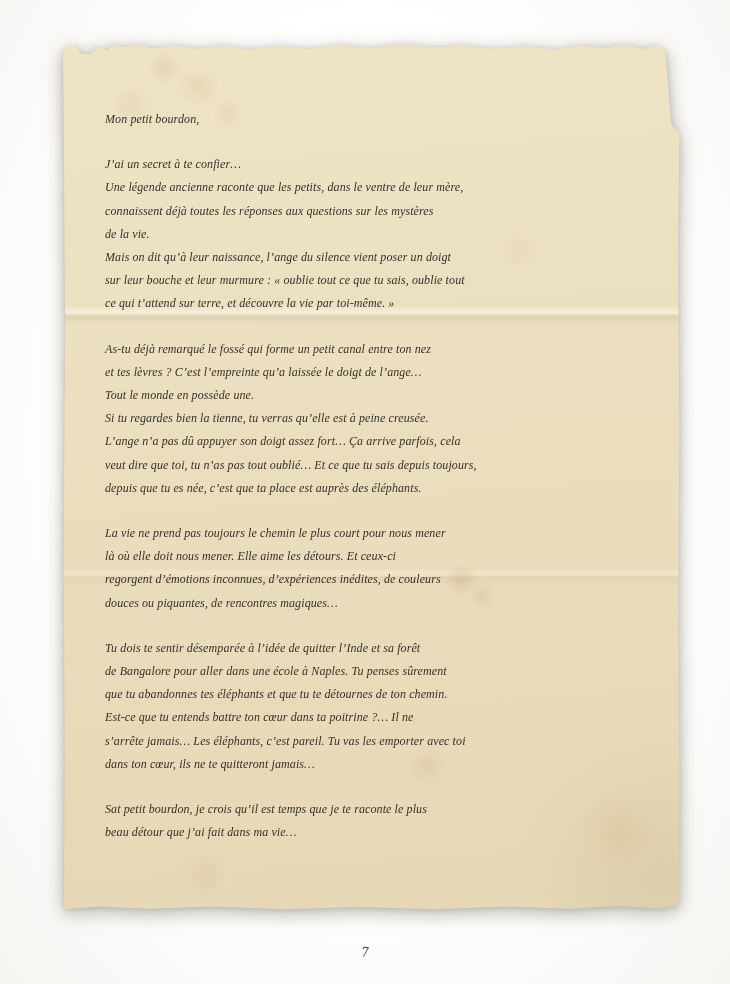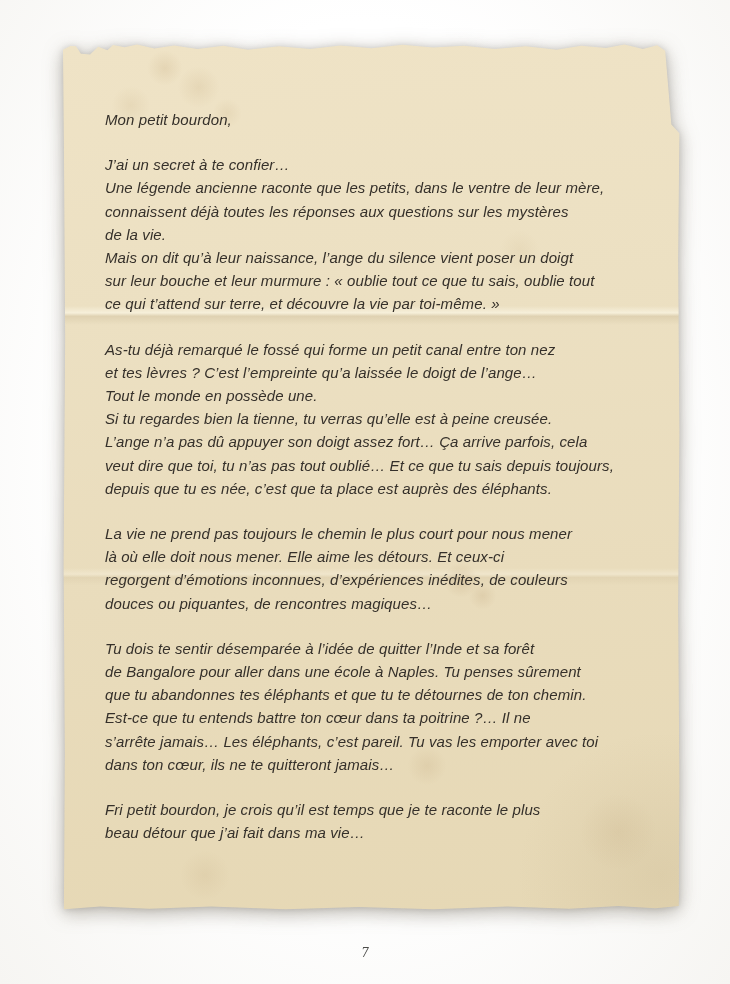--- a/index.html
+++ b/index.html
@@ -63,23 +63,23 @@
       radial-gradient(circle at 64.5% 62%, rgba(150,110,60,0.16) 0%, rgba(150,110,60,0) 2.6%),
       radial-gradient(circle at 68% 63.8%, rgba(150,110,60,0.12) 0%, rgba(150,110,60,0) 2.0%),
       radial-gradient(circle at 59% 83.4%, rgba(150,110,60,0.10) 0%, rgba(150,110,60,0) 2.4%),
       radial-gradient(circle at 23% 96%,   rgba(150,110,60,0.08) 0%, rgba(150,110,60,0) 2.6%),
       radial-gradient(circle at 90% 91%,   rgba(150,110,60,0.08) 0%, rgba(150,110,60,0) 4.0%);
   }
   .letter-text {
     position: absolute;
     left: 42px; top: 66px; right: 24px;
     color: var(--ink, #35302a);
-    font-family: Liberation Sans, sans-serif;
+    font-family: Liberation Serif, serif;
     font-style: italic;
-    font-size: 15px;
+    font-size: 12px;
     line-height: 23.2px;
     letter-spacing: 0.1px;
   }
   .salutation, .para {
     margin: 0 0 22px 0;
     white-space: pre;
   }
   .para:last-child { margin-bottom: 0; }
   .page-number {
     position: absolute;
@@ -117,19 +117,19 @@
         <p class="para">La vie ne prend pas toujours le chemin le plus court pour nous mener
 là où elle doit nous mener. Elle aime les détours. Et ceux-ci
 regorgent d’émotions inconnues, d’expériences inédites, de couleurs
 douces ou piquantes, de rencontres magiques…</p>
         <p class="para">Tu dois te sentir désemparée à l’idée de quitter l’Inde et sa forêt
 de Bangalore pour aller dans une école à Naples. Tu penses sûrement
 que tu abandonnes tes éléphants et que tu te détournes de ton chemin.
 Est-ce que tu entends battre ton cœur dans ta poitrine ?… Il ne
 s’arrête jamais… Les éléphants, c’est pareil. Tu vas les emporter avec toi
 dans ton cœur, ils ne te quitteront jamais…</p>
-        <p class="para">Fri petit bourdon, je crois qu’il est temps que je te raconte le plus
+        <p class="para">Sat petit bourdon, je crois qu’il est temps que je te raconte le plus
 beau détour que j’ai fait dans ma vie…</p>
       </div>
     </div>
   </div>
   <div class="page-number">7</div>
 </div>
 
 </body></html>

